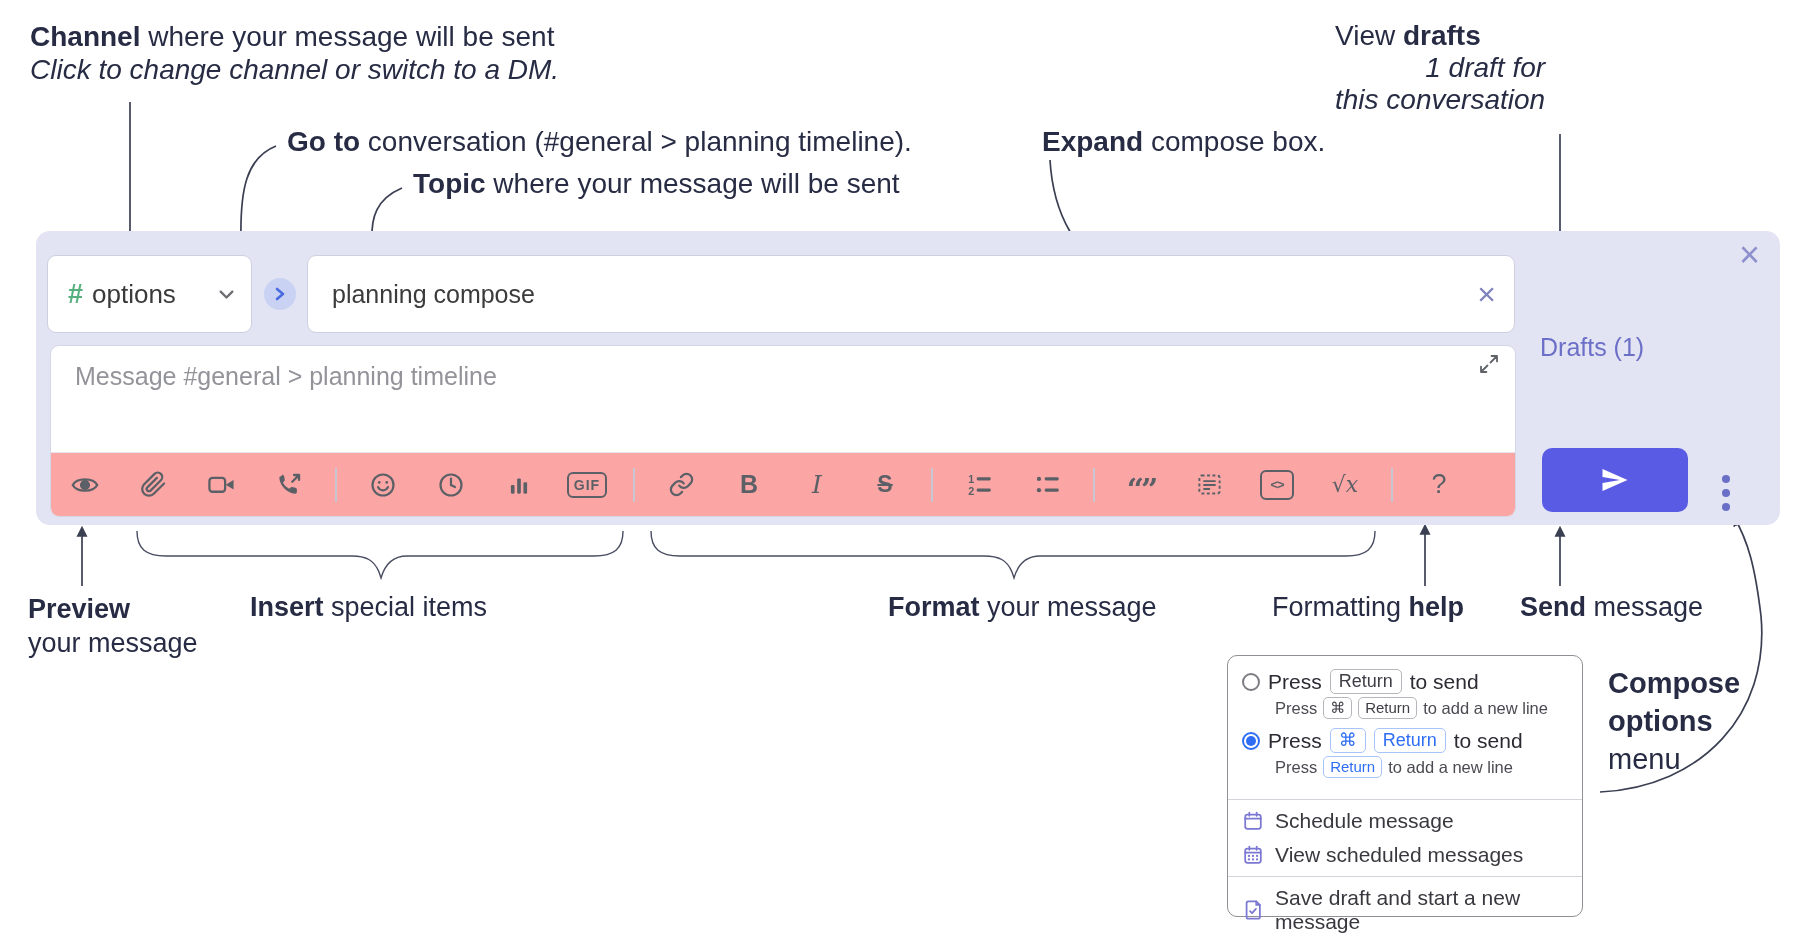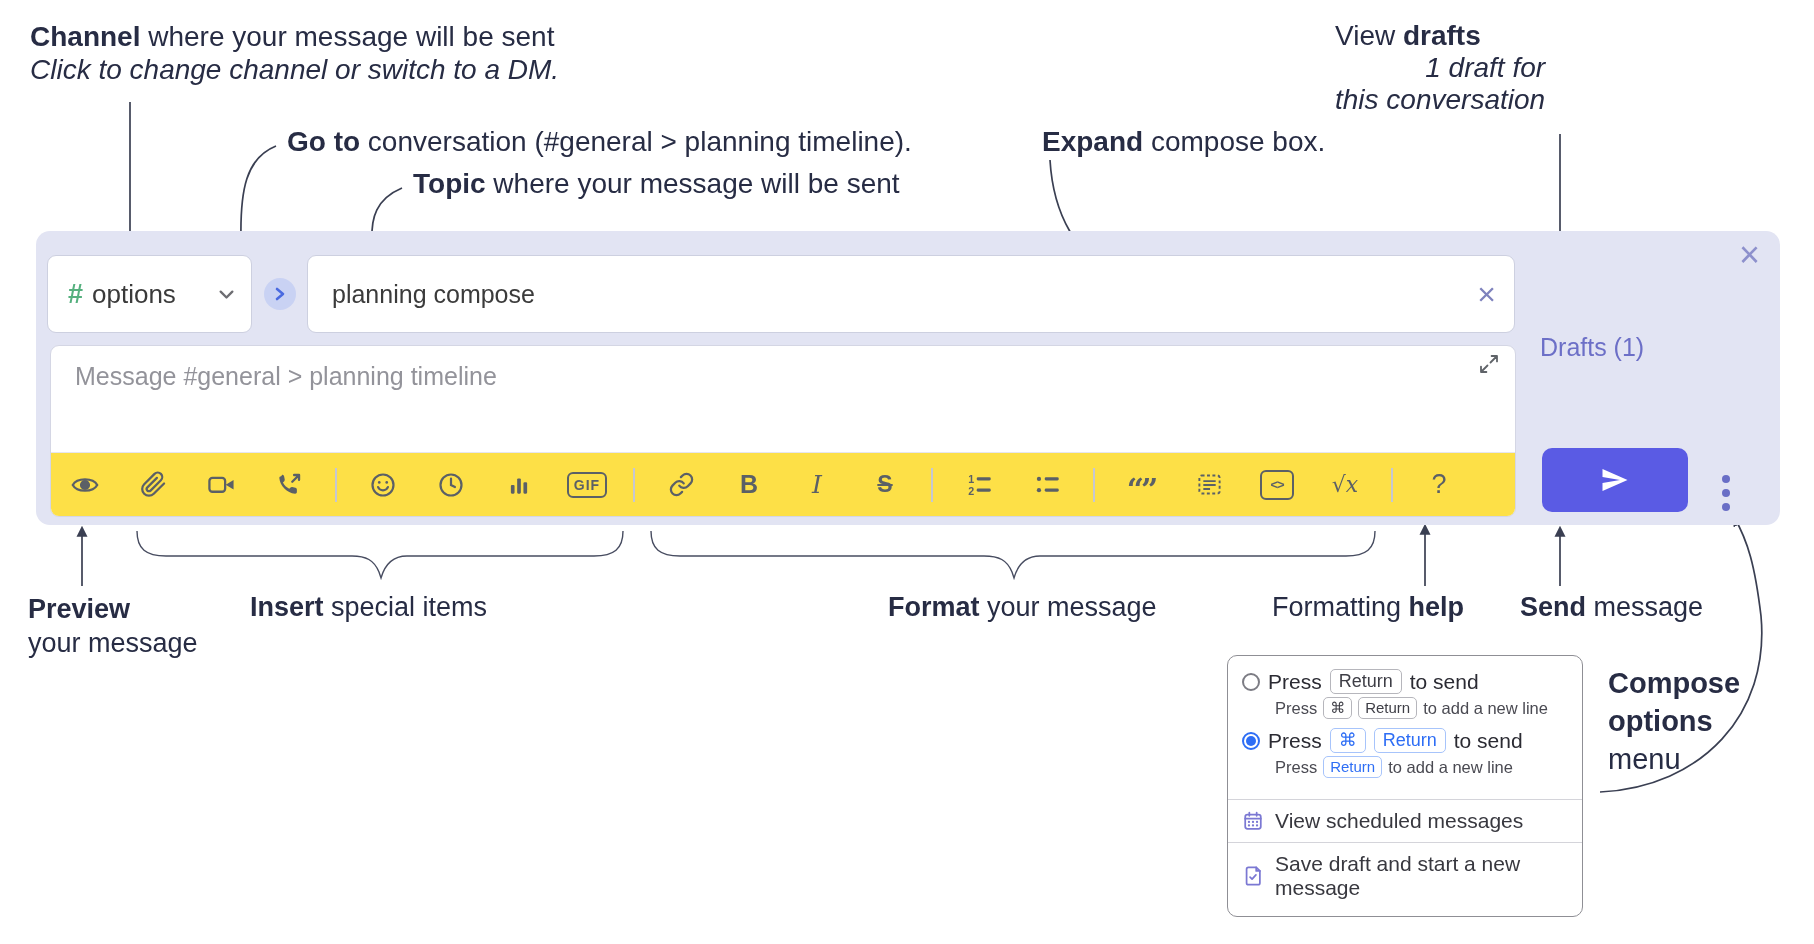--- a/index.html
+++ b/index.html
@@ -44,21 +44,21 @@
   .topic-clear { font-size:32px; color:#7e82bd; font-weight:400; cursor:pointer; line-height:1; }
   .compose-close { position:absolute; right:20px; top:6px; font-size:36px; font-weight:300;
                    color:#8d90cc; cursor:pointer; line-height:1; }
   .drafts-link { position:absolute; left:1504px; top:102px; font-size:25px; color:#6c6fc7; cursor:pointer; }
 
   .msg-box { position:absolute; left:14px; top:114px; width:1466px; height:172px; background:#fff;
              border:1px solid #d4d6e4; border-radius:9px; overflow:hidden; }
   .msg-placeholder { position:absolute; left:24px; top:16px; font-size:25px; color:#93939a; }
   .msg-expand { position:absolute; right:14px; top:6px; cursor:pointer; }
 
-  .toolbar { position:absolute; left:0; bottom:0; width:100%; height:64px; background:#fde047;
+  .toolbar { position:absolute; left:0; bottom:0; width:100%; height:64px; background:#fca5a5;
              border-top:1px solid #e6e6ef; display:flex; align-items:center; padding-left:12px; gap:24px; }
   .ticon { width:44px; height:44px; flex:0 0 auto; display:flex; align-items:center; justify-content:center;
            color:#5b6066; cursor:pointer; }
   .tdiv { width:2px; height:34px; background:#c6c7d2; flex:0 0 auto; }
   .g-bold { font-size:25px; font-weight:700; }
   .g-italic { font-size:25px; font-style:italic; font-family:"DejaVu Serif", serif; }
   .g-strike { font-size:23px; font-weight:600; text-decoration:line-through; }
   .g-quote { font-size:30px; font-weight:700; font-family:"DejaVu Serif", serif; letter-spacing:-3px; padding-top:10px; }
   .g-math { font-size:22px; font-family:"DejaVu Serif", serif; font-style:italic; }
   .g-help { font-size:27px; }
@@ -329,20 +329,29 @@
         <kbd class="blue">Return</kbd>
         <span>to add a new line</span>
       </div>
     </div>
     <div class="pdiv"></div>
     <div class="mitem">
       <span class="micon">
         <svg width="22" height="22" viewBox="0 0 24 24" fill="none" stroke="#7b78d3" stroke-width="1.9" stroke-linecap="round">
           <rect x="3.5" y="5" width="17" height="15.5" rx="2.5"></rect>
           <path d="M3.5,9.5 h17 M8,2.8 v3.6 M16,2.8 v3.6"></path>
+        </svg>
+      </span>
+      <span>Schedule message</span>
+    </div>
+    <div class="mitem">
+      <span class="micon">
+        <svg width="22" height="22" viewBox="0 0 24 24" fill="none" stroke="#7b78d3" stroke-width="1.9" stroke-linecap="round">
+          <rect x="3.5" y="5" width="17" height="15.5" rx="2.5"></rect>
+          <path d="M3.5,9.5 h17 M8,2.8 v3.6 M16,2.8 v3.6"></path>
           <path d="M7.5,13 h.2 M11.9,13 h.2 M16.3,13 h.2 M7.5,16.8 h.2 M11.9,16.8 h.2 M16.3,16.8 h.2" stroke-width="2.3"></path>
         </svg>
       </span>
       <span>View scheduled messages</span>
     </div>
     <div class="pdiv"></div>
     <div class="mitem">
       <span class="micon">
         <svg width="22" height="22" viewBox="0 0 24 24" fill="none" stroke="#7b78d3" stroke-width="1.9" stroke-linecap="round" stroke-linejoin="round">
           <path d="M5,4.5 a2,2 0 0 1 2,-2 h8.5 l4,4 v13 a2,2 0 0 1 -2,2 h-10.5 a2,2 0 0 1 -2,-2 z"></path>

